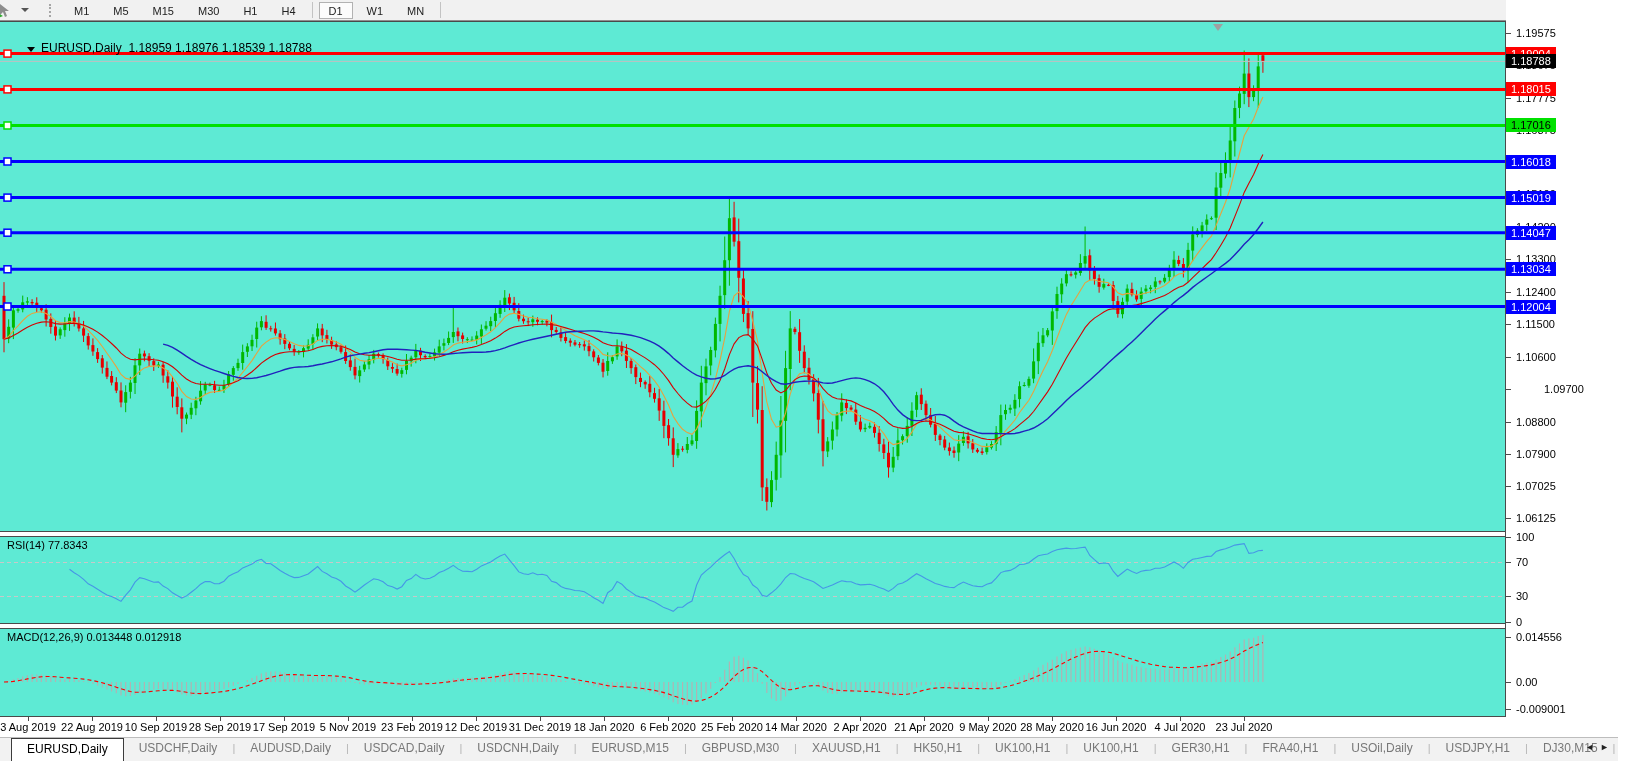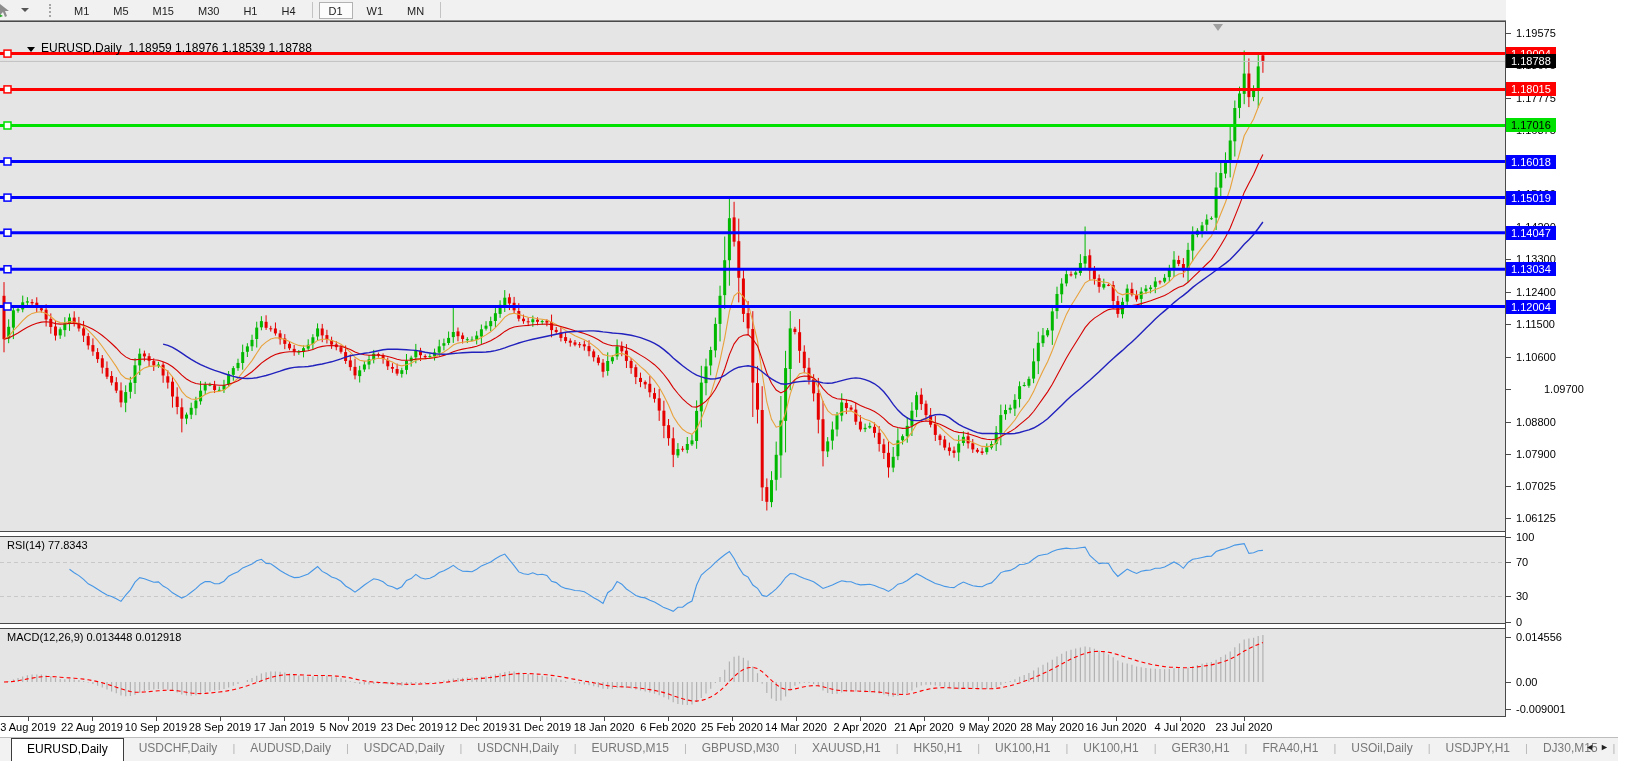--- a/index.html
+++ b/index.html
@@ -10,21 +10,21 @@
            border-bottom:1px solid #8f8f8f;display:flex;align-items:center;box-sizing:border-box;}
   .tool-icon{width:14px;height:15px;margin-left:-2px;display:inline-block;}
   .caret-down{width:0;height:0;border-left:4px solid transparent;border-right:4px solid transparent;
               border-top:4px solid #555;margin:0 8px 0 9px;}
   .tb-grip{width:2px;height:13px;border-left:2px dotted #a6a6a6;margin:0 9px 0 12px;}
   .tb-sep{width:1px;height:16px;background:#c3c3c3;margin:0 4px;}
   .tf-btn{height:17px;line-height:16px;padding:0 9px;margin:0 2px;color:#222;
           border:1px solid transparent;box-sizing:border-box;}
   .tf-btn.selected{background:#fcfcfc;border:1px solid #b2b2b2;}
   
-  .panel{position:absolute;left:0;background:#e5e5e5;border-top:1px solid #4a4a4a;
+  .panel{position:absolute;left:0;background:#5eead4;border-top:1px solid #4a4a4a;
          border-bottom:1px solid #4a4a4a;box-sizing:border-box;}
   .panel svg{position:absolute;left:0;top:0;}
   #axis-line{position:absolute;left:1505px;top:21px;width:1px;height:696px;background:#4a4a4a;}
   .panel-label{position:absolute;left:7px;color:#000;white-space:pre;z-index:3;}
   #chart-title{top:5px;font-size:12px;}
   #chart-title .tri{display:inline-block;width:0;height:0;border-left:4px solid transparent;
                     border-right:4px solid transparent;border-top:5px solid #000;margin-right:6px;}
   
   #axis-col{position:absolute;left:1506px;top:0;width:133px;height:761px;background:#fff;}
   .tickdash{position:absolute;left:0;width:5px;height:1px;background:#4a4a4a;z-index:1;}
@@ -990,25 +990,25 @@
   <div id="date-row">
       <div class="datetick" style="left: 28px;"></div>
       <div class="datelabel" style="left: 28px;">3 Aug 2019</div>
       <div class="datetick" style="left: 92px;"></div>
       <div class="datelabel" style="left: 92px;">22 Aug 2019</div>
       <div class="datetick" style="left: 156px;"></div>
       <div class="datelabel" style="left: 156px;">10 Sep 2019</div>
       <div class="datetick" style="left: 220px;"></div>
       <div class="datelabel" style="left: 220px;">28 Sep 2019</div>
       <div class="datetick" style="left: 284px;"></div>
-      <div class="datelabel" style="left: 284px;">17 Jan 2019</div>
+      <div class="datelabel" style="left: 284px;">17 Sep 2019</div>
       <div class="datetick" style="left: 348px;"></div>
       <div class="datelabel" style="left: 348px;">5 Nov 2019</div>
       <div class="datetick" style="left: 412px;"></div>
-      <div class="datelabel" style="left: 412px;">23 Dec 2019</div>
+      <div class="datelabel" style="left: 412px;">23 Feb 2019</div>
       <div class="datetick" style="left: 476px;"></div>
       <div class="datelabel" style="left: 476px;">12 Dec 2019</div>
       <div class="datetick" style="left: 540px;"></div>
       <div class="datelabel" style="left: 540px;">31 Dec 2019</div>
       <div class="datetick" style="left: 604px;"></div>
       <div class="datelabel" style="left: 604px;">18 Jan 2020</div>
       <div class="datetick" style="left: 668px;"></div>
       <div class="datelabel" style="left: 668px;">6 Feb 2020</div>
       <div class="datetick" style="left: 732px;"></div>
       <div class="datelabel" style="left: 732px;">25 Feb 2020</div>

